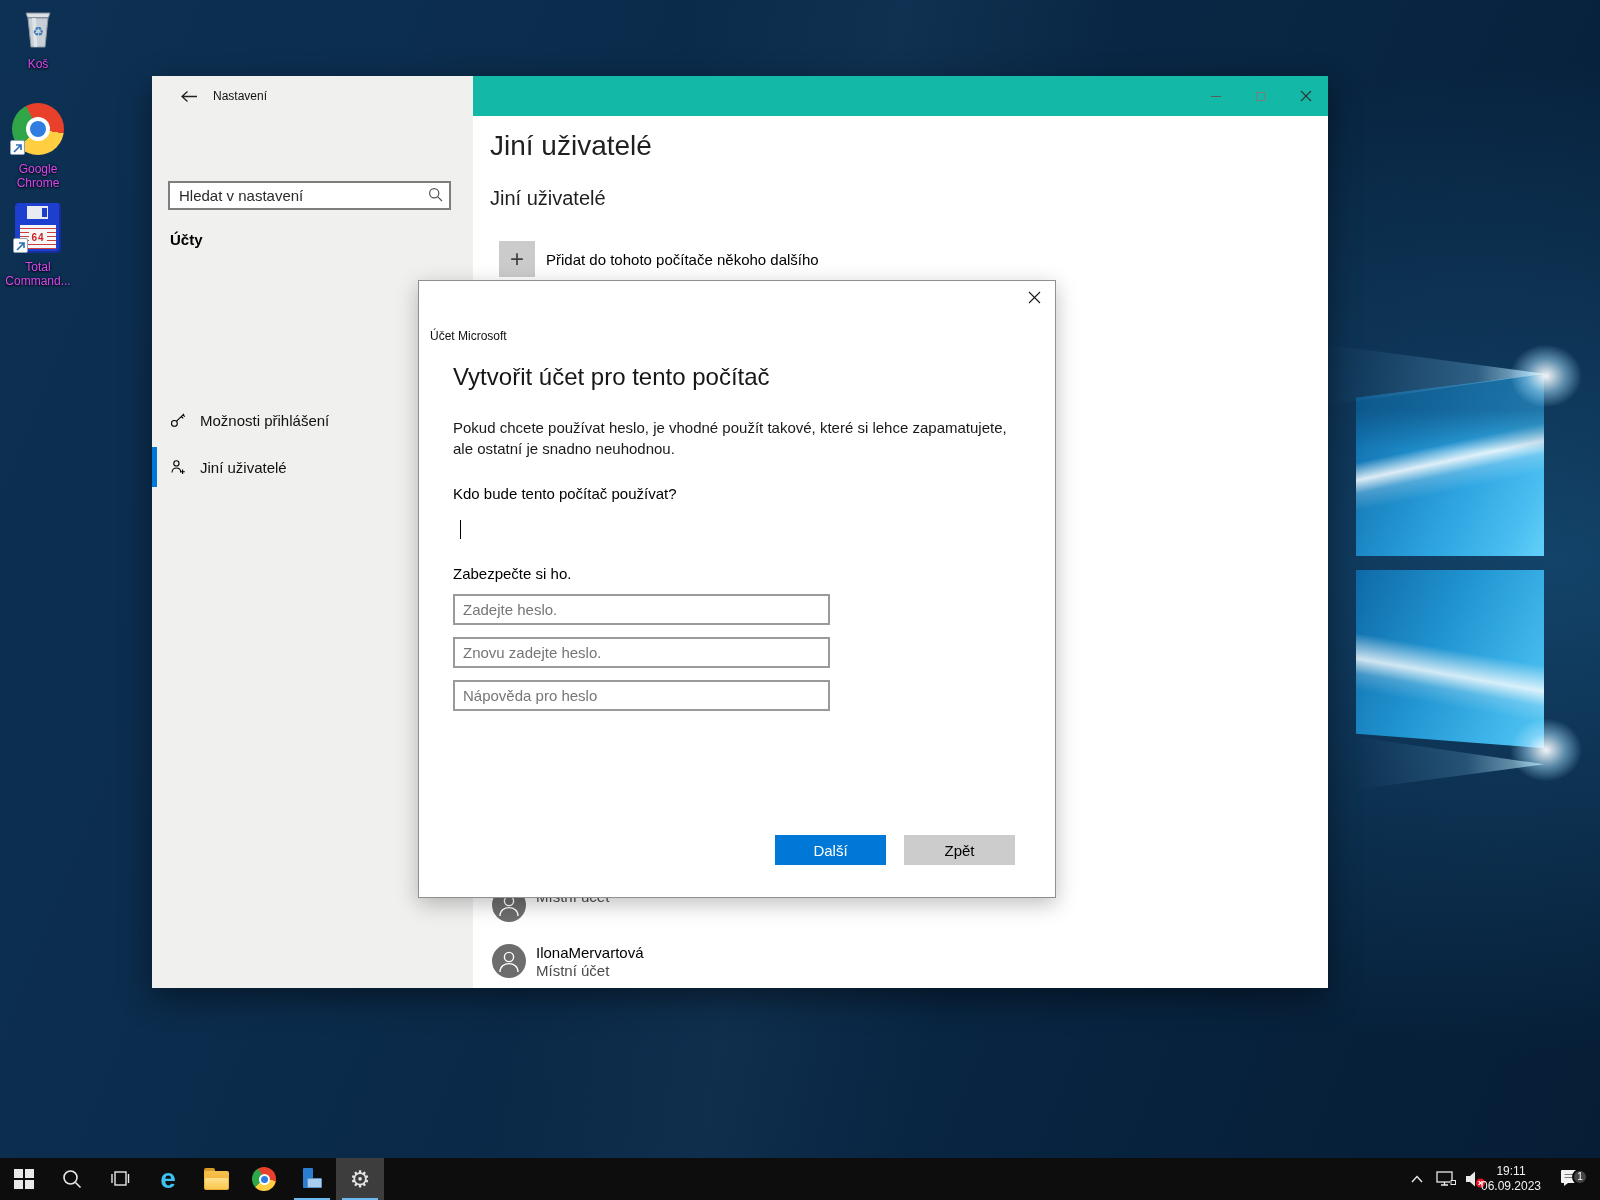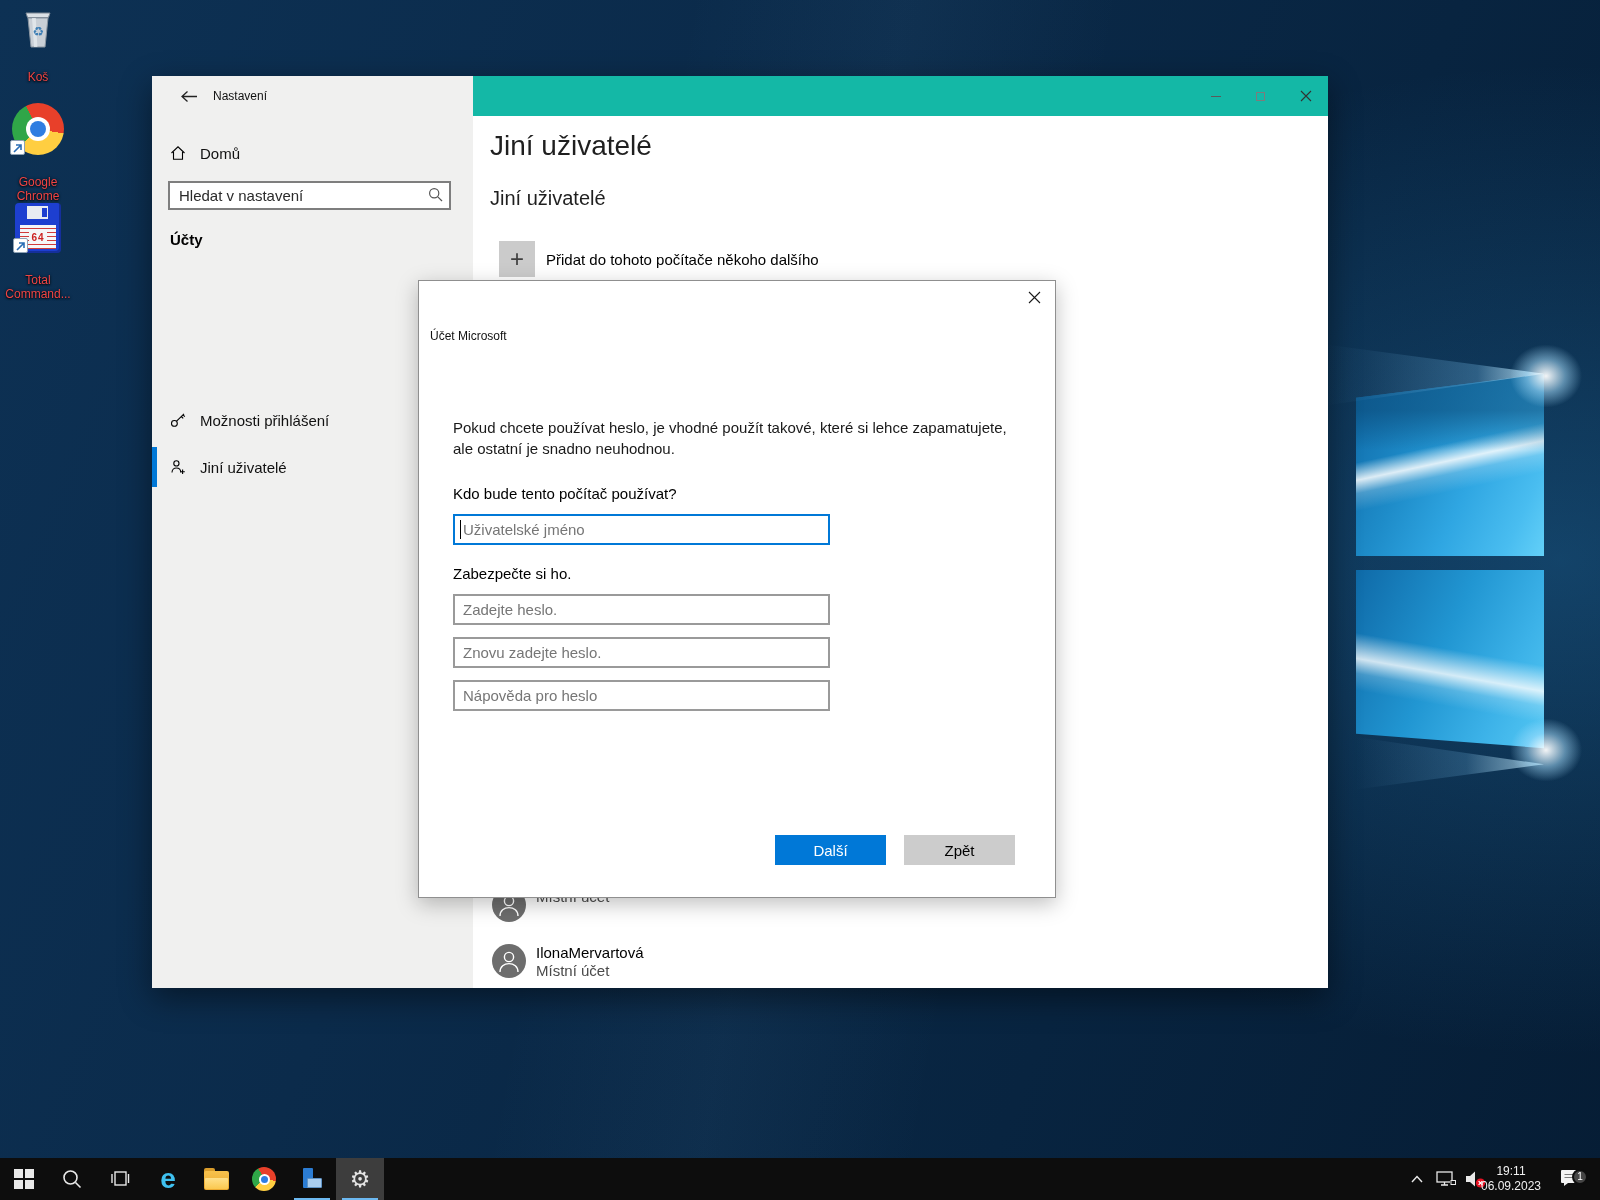--- a/index.html
+++ b/index.html
@@ -32,21 +32,21 @@
   .flare-bottom { left:1498px; top:708px; }
   .wedge { position:absolute; left:1322px; width:222px; height:62px; }
   .wedge-top { top:344px; clip-path:polygon(100% 48%, 0 0, 0 100%);
     background:linear-gradient(to left, rgba(200,238,255,.85), rgba(120,190,235,.30) 30%, rgba(120,190,235,.06) 80%, transparent); }
   .wedge-bottom { top:732px; clip-path:polygon(100% 52%, 0 0, 0 100%);
     background:linear-gradient(to left, rgba(200,238,255,.7), rgba(120,190,235,.22) 35%, transparent 85%); }
 
   
   .desk-icon { position:absolute; width:76px; text-align:center; cursor:default; }
   .desk-icon .glyph { display:inline-block; position:relative; }
-  .desk-icon .lbl { margin-top:16px; font-size:12px; line-height:14px; color:#ef4444;
+  .desk-icon .lbl { margin-top:3px; font-size:12px; line-height:14px; color:#d946ef;
     text-shadow:0 1px 2px rgba(0,0,0,.95), 0 0 3px rgba(0,0,0,.6); }
   .di-bin { left:0; top:6px; }
   .di-chrome { left:0; top:103px; }
   .di-tc { left:0; top:203px; }
   .shortcut-arrow { position:absolute; left:-2px; bottom:0; width:15px; height:15px;
     background:#fff; border:1px solid #8ea2b5; border-radius:2px; }
   .chrome-ball { width:52px; height:52px; border-radius:50%; position:relative;
     background:conic-gradient(from 0deg, #e8402a 0 100deg, #ffce41 100deg 225deg, #30a648 225deg 332deg, #e8402a 332deg 360deg); }
   .chrome-ball .ring { position:absolute; left:14px; top:14px; width:24px; height:24px; border-radius:50%; background:#fff; }
   .chrome-ball .core { position:absolute; left:18px; top:18px; width:16px; height:16px; border-radius:50%; background:#2f7de1; }
@@ -241,28 +241,20 @@
             <span class="glyph-max"></span>
           </div>
         <div class="cap-btn">
           <svg width="12" height="12" viewBox="0 0 12 12">
             <path d="M1 1 L11 11 M11 1 L1 11" stroke="#333" stroke-width="1.1"></path>
           </svg>
         </div>
       </div>
     </div>
 
-    <div class="side-row row-home">
-      <span class="ic">
-        <svg width="16" height="16" viewBox="0 0 16 16">
-            <path d="M1.5 8 L8 1.8 L14.5 8 M3.5 7 V14.2 H12.5 V7" stroke="#000" stroke-width="1.1" fill="none"></path>
-          </svg>
-      </span>
-      <span class="tx">Domů</span>
-    </div>
 
     <div class="search-wrap">
       <input class="search-input" type="text" placeholder="Hledat v nastavení" style="">
       <span class="search-glass">
         <svg width="15" height="15" viewBox="0 0 15 15">
             <circle cx="6.2" cy="6.2" r="4.6" stroke="#555" stroke-width="1.2" fill="none"></circle>
             <path d="M9.8 9.8 L14 14" stroke="#555" stroke-width="1.2"></path>
           </svg>
       </span>
     </div>
@@ -330,24 +322,24 @@
   </div>
 
   <div class="dialog">
     <div class="dlg-title">Účet Microsoft</div>
     <div class="dlg-close">
       <svg width="13" height="13" viewBox="0 0 13 13">
         <path d="M1 1 L12 12 M12 1 L1 12" stroke="#1a1a1a" stroke-width="1.1"></path>
       </svg>
     </div>
 
+    <div class="dlg-h1">Vytvořit účet pro tento počítač</div>
     <div class="dlg-desc">Pokud chcete používat heslo, je vhodné použít takové, které si lehce zapamatujete, ale ostatní je snadno neuhodnou.</div>
 
     <div class="dlg-label lb-who">Kdo bude tento počítač používat?</div>
-    <input class="dlg-input in-user" type="text" placeholder="Uživatelské jméno" style="">
     <span class="caret"></span>
 
     <div class="dlg-label lb-secure">Zabezpečte si ho.</div>
     <input class="dlg-input in-pw1" type="password" placeholder="Zadejte heslo." style="">
     <input class="dlg-input in-pw2" type="password" placeholder="Znovu zadejte heslo." style="">
     <input class="dlg-input in-hint" type="text" placeholder="Nápověda pro heslo" style="">
 
     <button class="dlg-btn btn-next">Další</button>
     <button class="dlg-btn btn-back">Zpět</button>
   </div>

